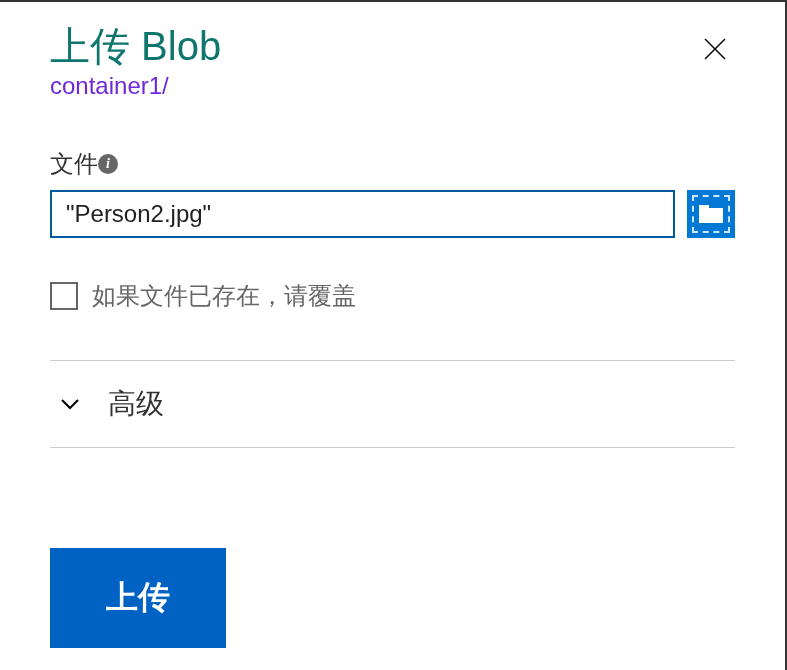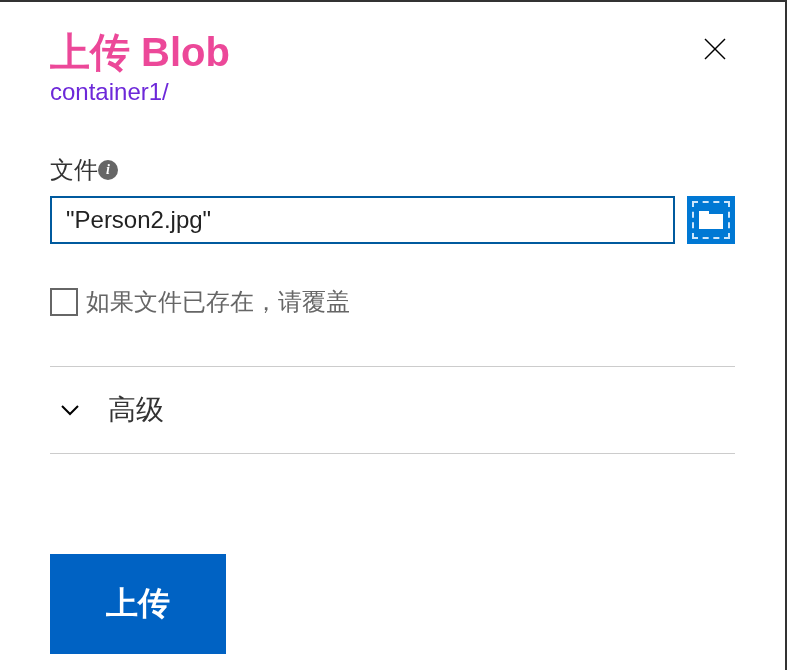--- a/index.html
+++ b/index.html
@@ -19,24 +19,23 @@
     .panel {
       padding: 20px 50px 30px 50px;
     }
     .header {
       display: flex;
       justify-content: space-between;
       align-items: flex-start;
     }
     .title {
       font-size: 40px;
-      font-weight: 700;
-      color: #ec4899;
+      font-weight: 400;
+      color: #0f766e;
       line-height: 1.2;
-      margin-top: 6px;
     }
     .close-btn {
       font-size: 32px;
       font-weight: 300;
       cursor: pointer;
       color: #000;
       line-height: 1;
       padding: 8px;
       margin-top: 4px;
     }
@@ -102,21 +101,21 @@
       inset: 2px;
       border: 2px dashed #cfe6fb;
       pointer-events: none;
     }
     .folder-icon svg {
       display: block;
     }
     .checkbox-row {
       display: flex;
       align-items: center;
-      gap: 8px;
+      gap: 14px;
       margin-top: 42px;
     }
     .checkbox {
       width: 28px;
       height: 28px;
       border: 2px solid #666;
       cursor: pointer;
     }
     .checkbox-label {
       font-size: 24px;

